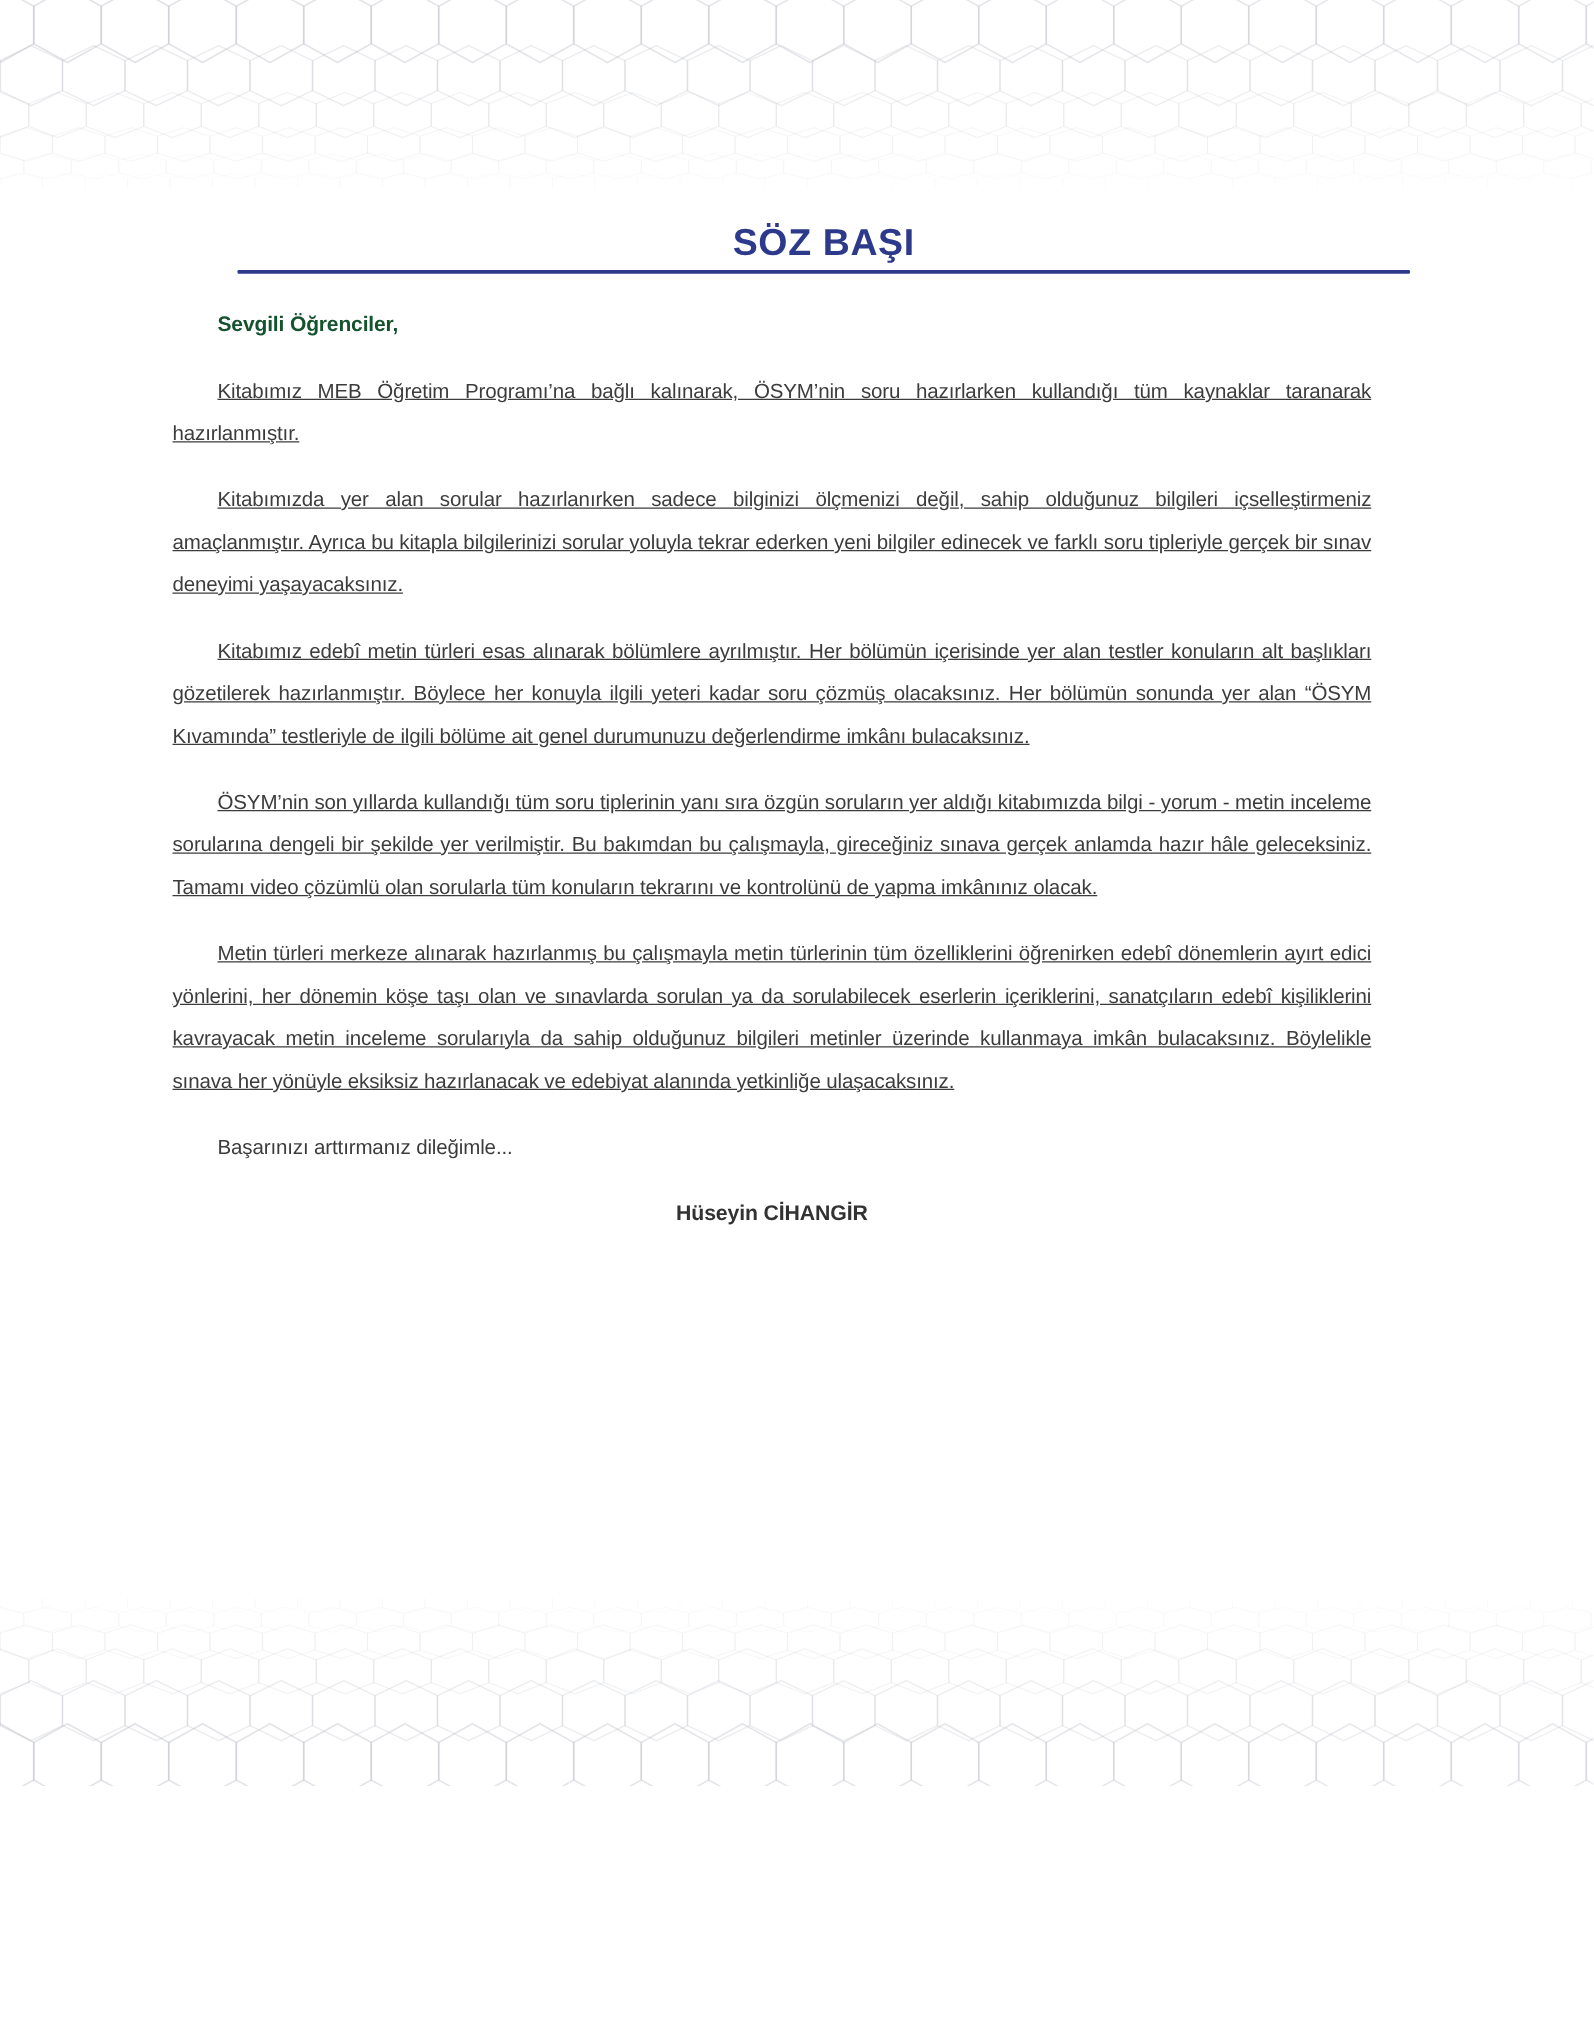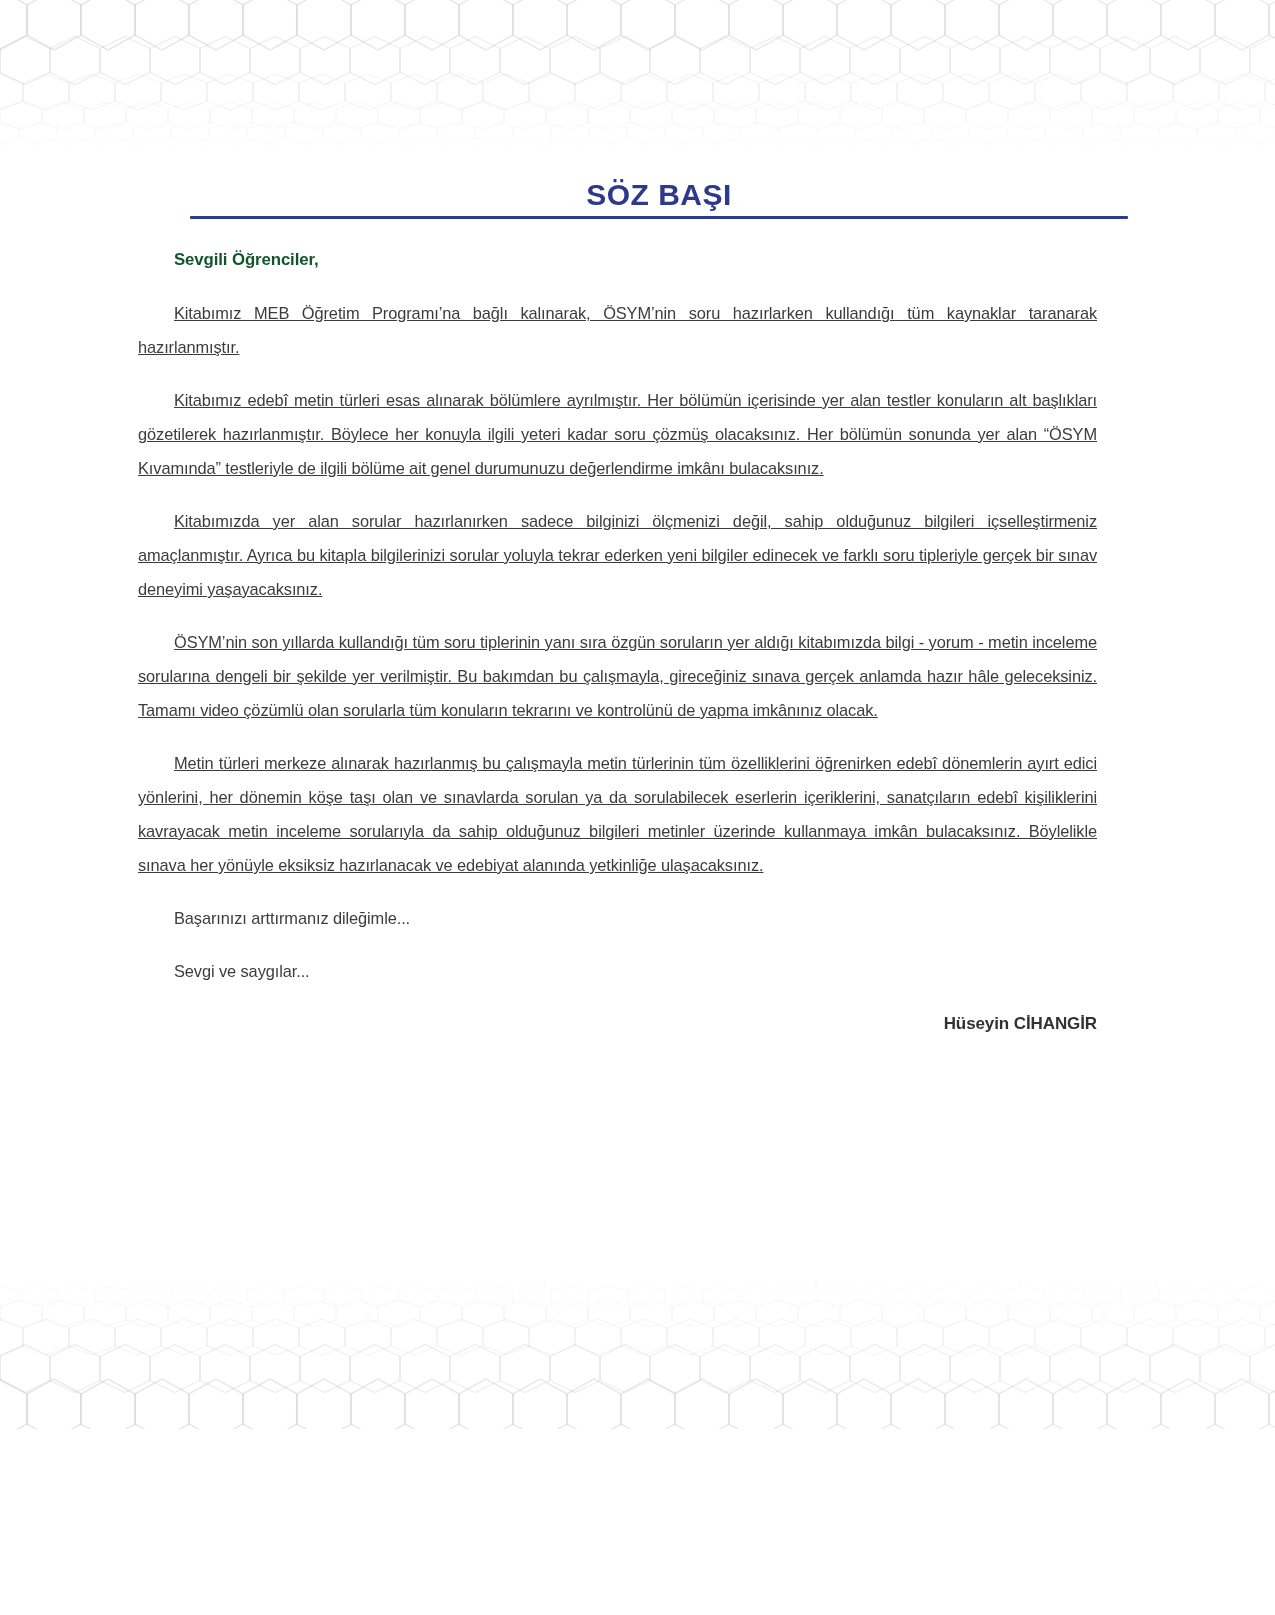--- a/index.html
+++ b/index.html
@@ -59,21 +59,21 @@
     color: #14532d;
   }
   .body-paragraph {
     text-align: justify;
     text-indent: 36px;
     text-decoration: underline;
   }
   .closing { text-indent: 36px; }
   .signature {
     margin-top: 2px;
-    text-align: right;
+    text-align: center;
     font-weight: 700;
     font-size: 17px;
     color: #323232;
   }
 </style>
 </head>
 <body>
 
 <div class="page">
 
@@ -469,23 +469,22 @@
       <path d="M1309 -3.875L1326 -0.125L1326 7.375L1309 11.125L1292 7.375L1292 -0.125Z" fill="none" stroke="#b9bcc5" stroke-width="0.7" stroke-opacity="0.037"></path>
     </svg>
 
   <h1 class="title" style="color: rgb(45, 58, 140);">SÖZ BAŞI</h1>
   <div class="rule" style="background: rgb(45, 58, 140);"></div>
 
   <div class="content">
     <p class="greeting">Sevgili Öğrenciler,</p>
 
     <p class="body-paragraph">Kitabımız MEB Öğretim Programı’na bağlı kalınarak, ÖSYM’nin soru hazırlarken kullandığı tüm kaynaklar taranarak hazırlanmıştır.</p>
+    <p class="body-paragraph">Kitabımızda yer alan sorular hazırlanırken sadece bilginizi ölçmenizi değil, sahip olduğunuz bilgileri içselleştirmeniz amaçlanmıştır. Ayrıca bu kitapla bilgilerinizi sorular yoluyla tekrar ederken yeni bilgiler edinecek ve farklı soru tipleriyle gerçek bir sınav deneyimi yaşayacaksınız.</p>
     <p class="body-paragraph">Kitabımız edebî metin türleri esas alınarak bölümlere ayrılmıştır. Her bölümün içerisinde yer alan testler konuların alt başlıkları gözetilerek hazırlanmıştır. Böylece her konuyla ilgili yeteri kadar soru çözmüş olacaksınız. Her bölümün sonunda yer alan “ÖSYM Kıvamında” testleriyle de ilgili bölüme ait genel durumunuzu değerlendirme imkânı bulacaksınız.</p>
-    <p class="body-paragraph">Kitabımızda yer alan sorular hazırlanırken sadece bilginizi ölçmenizi değil, sahip olduğunuz bilgileri içselleştirmeniz amaçlanmıştır. Ayrıca bu kitapla bilgilerinizi sorular yoluyla tekrar ederken yeni bilgiler edinecek ve farklı soru tipleriyle gerçek bir sınav deneyimi yaşayacaksınız.</p>
     <p class="body-paragraph">ÖSYM’nin son yıllarda kullandığı tüm soru tiplerinin yanı sıra özgün soruların yer aldığı kitabımızda bilgi - yorum - metin inceleme sorularına dengeli bir şekilde yer verilmiştir. Bu bakımdan bu çalışmayla, gireceğiniz sınava gerçek anlamda hazır hâle geleceksiniz. Tamamı video çözümlü olan sorularla tüm konuların tekrarını ve kontrolünü de yapma imkânınız olacak.</p>
     <p class="body-paragraph">Metin türleri merkeze alınarak hazırlanmış bu çalışmayla metin türlerinin tüm özelliklerini öğrenirken edebî dönemlerin ayırt edici yönlerini, her dönemin köşe taşı olan ve sınavlarda sorulan ya da sorulabilecek eserlerin içeriklerini, sanatçıların edebî kişiliklerini kavrayacak metin inceleme sorularıyla da sahip olduğunuz bilgileri metinler üzerinde kullanmaya imkân bulacaksınız. Böylelikle sınava her yönüyle eksiksiz hazırlanacak ve edebiyat alanında yetkinliğe ulaşacaksınız.</p>
 
     <p class="closing">Başarınızı arttırmanız dileğimle...</p>
-    <p class="closing">Sevgi ve saygılar...</p>
 
     <p class="signature">Hüseyin CİHANGİR</p>
   </div>
 </div>
 
 </body></html>

